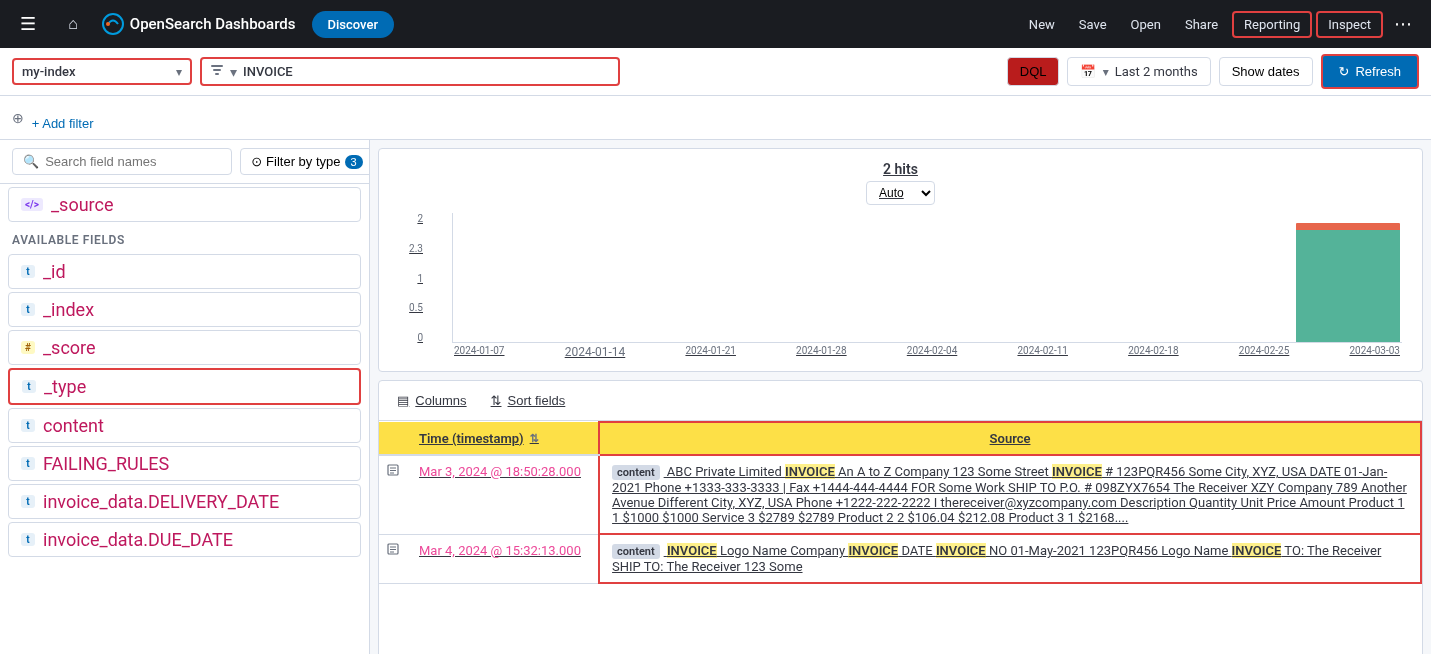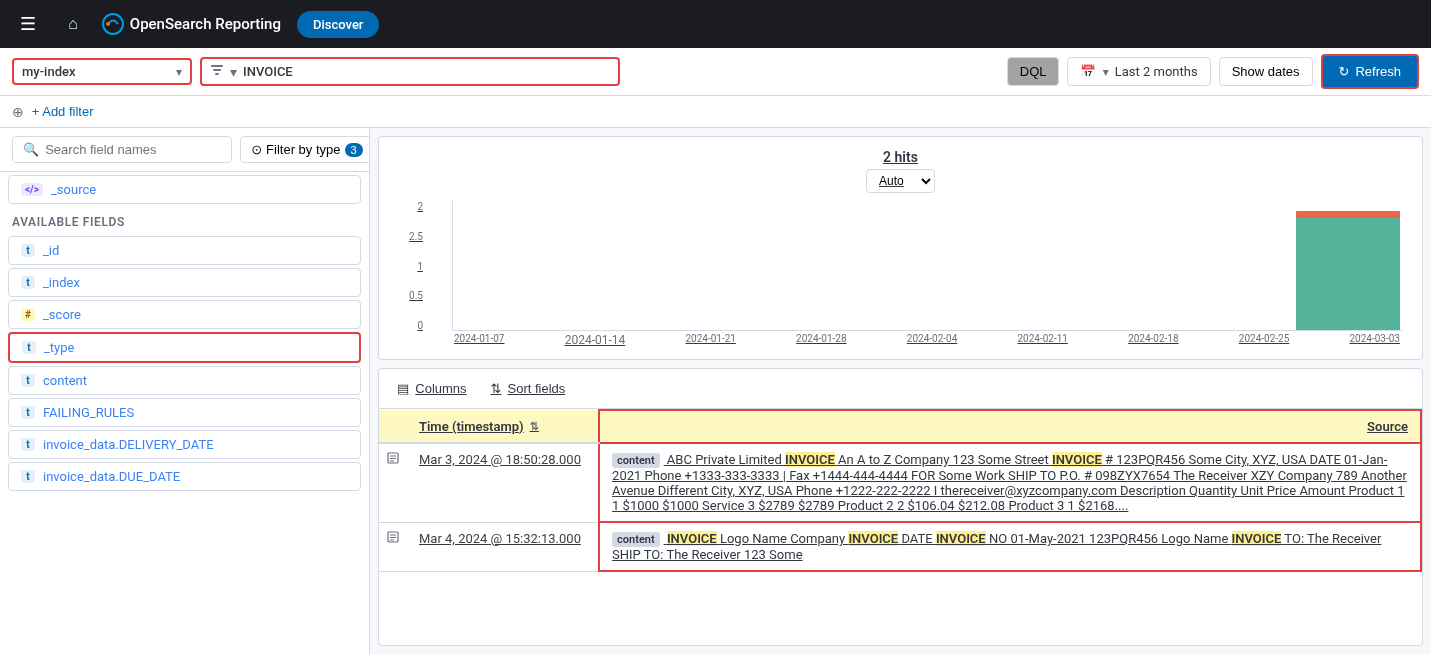--- a/index.html
+++ b/index.html
@@ -120,21 +120,21 @@
     }
     .query-bar-text {
       font-size: 13px;
       font-weight: 500;
       color: #343741;
     }
     .dql-btn {
       padding: 6px 12px;
       border: 1px solid #d3dae6;
       border-radius: 4px;
-      background: #a3a3a3;
+      background: #b91c1c;
       cursor: pointer;
       font-size: 13px;
       font-weight: 500;
       margin-left: auto;
     }
     .date-picker {
       display: flex;
       align-items: center;
       gap: 6px;
       padding: 6px 12px;
@@ -179,20 +179,21 @@
       color: #6b7280;
       font-size: 14px;
     }
     .add-filter-btn {
       color: #006BB4;
       cursor: pointer;
       font-size: 13px;
       background: none;
       border: none;
       padding: 4px 0;
+      margin-top: 12px;
     }
 
     
     .main-layout {
       display: flex;
       height: calc(100vh - 96px - 32px);
       overflow: hidden;
     }
 
     
@@ -277,22 +278,22 @@
       color: #006BB4;
       background: #e6f0f8;
       border-radius: 3px;
       padding: 1px 4px;
       min-width: 14px;
       text-align: center;
     }
     .field-type-badge.hash { color: #a16207; background: #fef9c3; }
     .field-type-badge.code { color: #7c3aed; background: #ede9fe; }
     .field-name {
-      font-size: 13px;
-      color: #3b82f6;
+      font-size: 18px;
+      color: #be185d;
     }
     .selected-source-item {
       display: flex;
       align-items: center;
       gap: 8px;
       padding: 6px 12px;
       border: 1px solid #d3dae6;
       margin: 3px 8px;
       border-radius: 4px;
       background: white;
@@ -380,41 +381,41 @@
     .table-container {
       overflow: auto;
       flex: 1;
     }
     table {
       width: 100%;
       border-collapse: collapse;
       font-size: 13px;
     }
     thead th {
-      background: #fef9c3;
+      background: #fde047;
       border-bottom: 2px solid #d3dae6;
       padding: 8px 12px;
-      text-align: right;
+      text-align: center;
       font-weight: 600;
       color: #343741;
       white-space: nowrap;
       position: sticky;
       top: 0;
       margin-top: 25px;
     }
     tbody tr {
       border-bottom: 1px solid #d3dae6;
     }
     tbody td {
       padding: 8px 12px;
       vertical-align: top;
     }
     .time-cell {
       white-space: nowrap;
-      color: #404040;
+      color: #ec4899;
       min-width: 160px;
     }
     .source-cell {
       color: #343741;
       max-width: 800px;
       margin-left: 34px;
     }
     .content-badge {
       background: #d3dae6;
       color: #343741;
@@ -461,27 +462,36 @@
   <button class="home-btn">
     <span>⌂</span>
   </button>
 
   <div class="top-nav-logo">
     <svg width="22" height="22" viewBox="0 0 22 22">
       <circle cx="11" cy="11" r="10" fill="none" stroke="#009BDE" stroke-width="2"></circle>
       <path d="M6 11 Q11 4 16 11" fill="none" stroke="#009BDE" stroke-width="2"></path>
       <circle cx="6" cy="11" r="2" fill="#F26522"></circle>
     </svg>
-    <span class="top-nav-logo-text">OpenSearch Reporting</span>
+    <span class="top-nav-logo-text">OpenSearch Dashboards</span>
   </div>
 
   <div class="discover-tab">Discover</div>
 
   <div class="top-nav-spacer"></div>
 
+  <div class="top-nav-links">
+    <span class="top-nav-link">New</span>
+    <span class="top-nav-link">Save</span>
+    <span class="top-nav-link">Open</span>
+    <span class="top-nav-link">Share</span>
+    <span class="top-nav-link" style="border: 2px solid #e04040; border-radius:4px; padding: 4px 10px;">Reporting</span>
+    <span class="top-nav-link" style="border: 2px solid #e04040; border-radius:4px; padding: 4px 10px;">Inspect</span>
+    <button class="circle-btn" style="color:white; font-size:18px;">⋯</button>
+  </div>
 </nav>
 
 <div class="toolbar">
   <div class="index-selector">
     <span class="index-selector-text">my-index</span>
     <span style="color:#69707d; font-size:12px;">▾</span>
   </div>
 
   <div class="query-bar">
     <span class="query-bar-icon">
@@ -584,21 +594,21 @@
           <option>Auto</option>
           <option>Day</option>
           <option>Week</option>
         </select>
       </div>
 
       <div style="display:flex; align-items:flex-start; padding: 0 8px;">
 
         <div style="display:flex; flex-direction:column; justify-content:space-between; height:130px; align-items:flex-end; padding-right:6px; width:30px;">
           <span style="font-size:10px;color:#69707d;">2</span>
-          <span style="font-size:10px;color:#69707d;">2.5</span>
+          <span style="font-size:10px;color:#69707d;">2.3</span>
           <span style="font-size:10px;color:#69707d;">1</span>
           <span style="font-size:10px;color:#69707d;">0.5</span>
           <span style="font-size:10px;color:#69707d;">0</span>
         </div>
 
         <div style="flex:1; display:flex; flex-direction:column;margin-left:23px;">
           <div style="height:130px; display:flex; align-items:flex-end; gap:1px; border-left:1px solid #d3dae6; border-bottom:1px solid #d3dae6; padding: 4px 2px 0 2px;">
 
             <div style="flex:1; height:0%;"></div>
             <div style="flex:1; height:0%;"></div>

